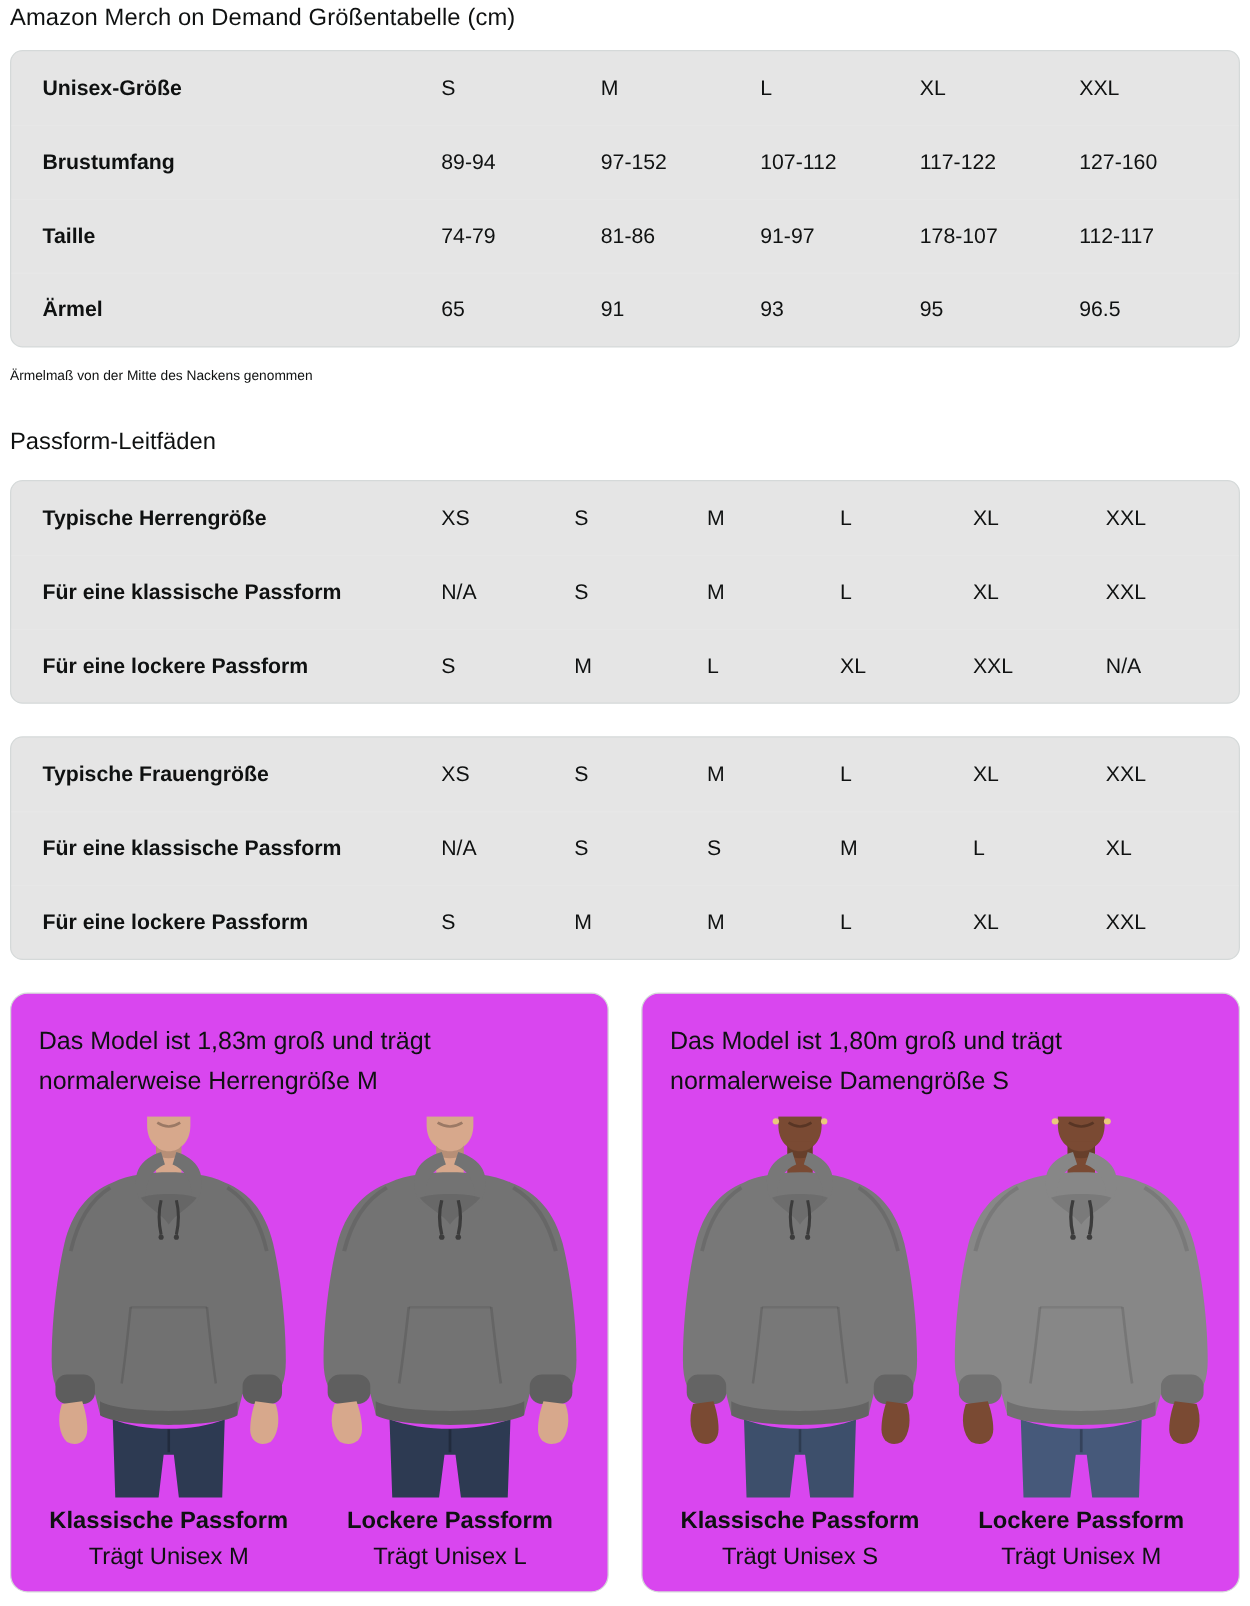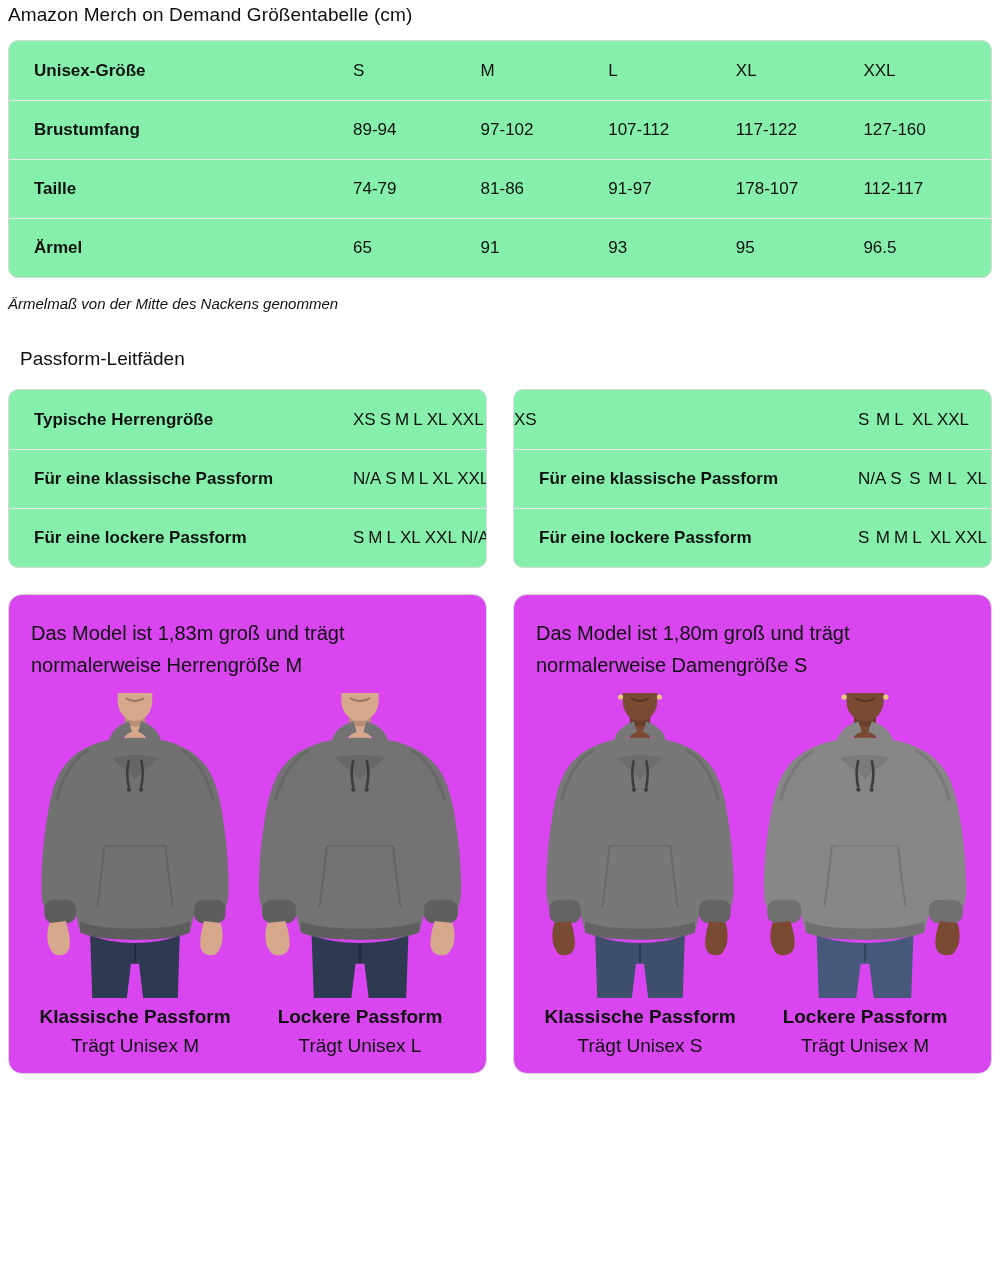--- a/index.html
+++ b/index.html
@@ -14,46 +14,45 @@
   .page-title {
     font-size: 19px;
     font-weight: 400;
     margin: 2px 0 14px 0;
     letter-spacing: 0.1px;
   }
 
   .data-table {
     border: 1px solid var(--table-border, #d5d9d9);
     border-radius: 10px;
-    background: #86efac;
+    background: #e5e5e5;
     overflow: hidden;
   }
   .t-row {
     display: grid;
     align-items: center;
     min-height: 59px;
     border-top: 1px solid var(--row-divider, #e7e7e7);
   }
   .t-row:first-child { border-top: none; }
   .size-grid { grid-template-columns: 344px repeat(5, 1fr); }
   .fit-grid  { grid-template-columns: 344px repeat(6, 1fr); }
   .t-cell { font-size: 17px; text-align: left; padding-right: 4px; }
   .t-cell.lbl { padding-left: 25px; font-weight: 700; }
 
   .note {
-    font-size: 15px;
+    font-size: 11px;
     margin: 17px 0 0 0;
-    font-style: italic;
   }
   .section-heading {
     font-size: 19px;
     font-weight: 400;
-    margin: 36px 0 19px 12px;
-  }
-  .table-stack { display: flex; gap: 26px; }
+    margin: 36px 0 19px 0;
+  }
+  .table-stack { display: flex; flex-direction: column; gap: 26px; }
 
   .cards {
     display: grid;
     grid-template-columns: 1fr 1fr;
     gap: 26px;
     margin-top: 26px;
   }
   .model-card {
     border: 1px solid var(--card-border, #d5d9d9);
     border-radius: 14px;
@@ -133,21 +132,21 @@
       <div class="t-cell lbl">Unisex-Größe</div>
       <div class="t-cell">S</div>
       <div class="t-cell">M</div>
       <div class="t-cell">L</div>
       <div class="t-cell">XL</div>
       <div class="t-cell">XXL</div>
     </div>
     <div class="t-row size-grid">
       <div class="t-cell lbl">Brustumfang</div>
       <div class="t-cell">89-94</div>
-      <div class="t-cell">97-102</div>
+      <div class="t-cell">97-152</div>
       <div class="t-cell">107-112</div>
       <div class="t-cell">117-122</div>
       <div class="t-cell">127-160</div>
     </div>
     <div class="t-row size-grid">
       <div class="t-cell lbl">Taille</div>
       <div class="t-cell">74-79</div>
       <div class="t-cell">81-86</div>
       <div class="t-cell">91-97</div>
       <div class="t-cell">178-107</div>
@@ -194,20 +193,21 @@
         <div class="t-cell">M</div>
         <div class="t-cell">L</div>
         <div class="t-cell">XL</div>
         <div class="t-cell">XXL</div>
         <div class="t-cell">N/A</div>
       </div>
     </div>
 
     <div class="data-table">
       <div class="t-row fit-grid">
+        <div class="t-cell lbl">Typische Frauengröße</div>
         <div class="t-cell">XS</div>
         <div class="t-cell">S</div>
         <div class="t-cell">M</div>
         <div class="t-cell">L</div>
         <div class="t-cell">XL</div>
         <div class="t-cell">XXL</div>
       </div>
       <div class="t-row fit-grid">
         <div class="t-cell lbl">Für eine klassische Passform</div>
         <div class="t-cell">N/A</div>

